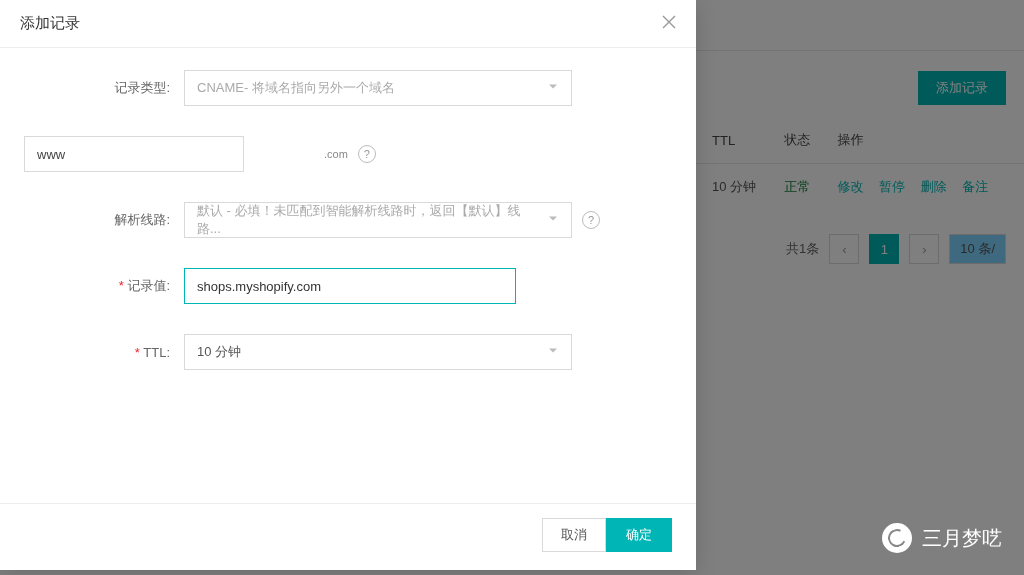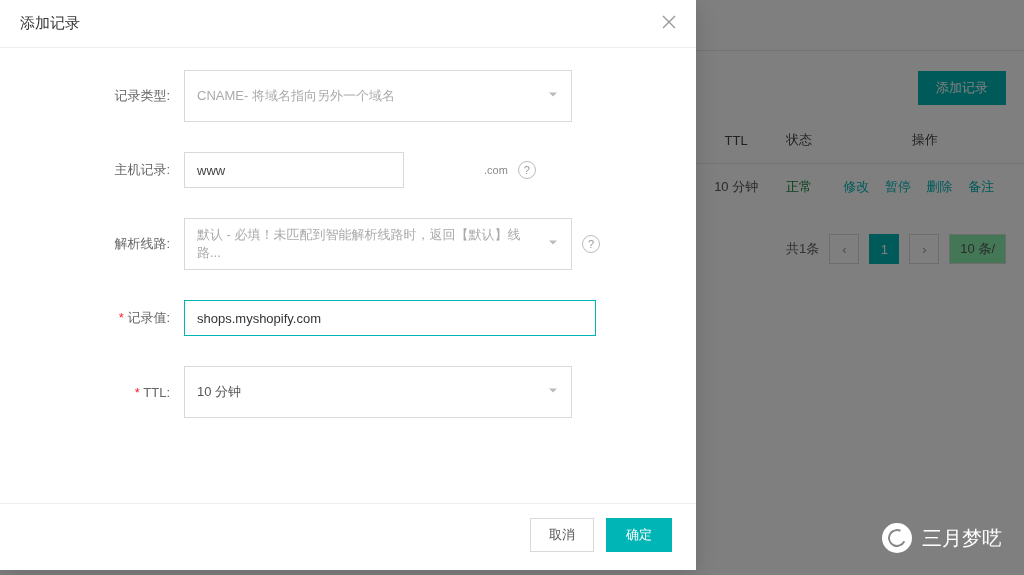--- a/index.html
+++ b/index.html
@@ -19,34 +19,34 @@
     .bg-overlay { position: absolute; inset: 0; background: rgba(0,0,0,.5); }
     .bg-header { height: 50px; background:#fff; }
     .bg-divider { height:1px; background:#e6e6e6; }
     .bg-toolbar { display:flex; justify-content:flex-end; align-items:center; padding:20px 18px 12px; gap:10px; }
     .btn-primary {
       background:#00b5b5; color:#fff; border:none; padding:8px 18px;
       font-size:13px; cursor:pointer;
     }
     .bg-table { width:100%; border-collapse:collapse; }
     .bg-table th, .bg-table td {
-      text-align:center; padding:14px 12px; font-weight:normal;
+      text-align:left; padding:14px 12px; font-weight:normal;
       font-size:13px; color:#666;
     }
     .bg-table th { border-bottom:1px solid #e6e6e6; color:#444;}
     .bg-table td { color:#555; }
     .bg-actions span { color:#00b5b5; margin-right:12px; cursor:pointer; }
     .bg-pager { display:flex; justify-content:flex-end; align-items:center; gap:10px; padding:24px 18px; color:#666; }
     .pg-btn {
       width:30px; height:30px; display:inline-flex; align-items:center; justify-content:center;
       border:1px solid #d9d9d9; background:#fff; color:#999; cursor:pointer;
     }
     .pg-cur { background:#00b5b5; color:#fff; border-color:#00b5b5; }
     .pg-size {
-      height:30px; border:1px solid #d9d9d9; background:#86efac; padding:8px 10px;
+      height:30px; border:1px solid #d9d9d9; background:#7dd3fc; padding:8px 10px;
       display:inline-flex; align-items:center; color:#555;
     }
 
     
     .modal {
       position:absolute; left:0; top:0; width:696px; height:570px;
       background:#fff;
       box-shadow:0 4px 20px rgba(0,0,0,.15);
       display:flex; flex-direction:column;
     }
@@ -63,26 +63,26 @@
 
     .form-row { display:flex; align-items:center; margin-bottom:30px; }
     .form-label {
       width:160px; text-align:right; color:#666; font-size:13px;
       padding-right:14px;
     }
     .req::before { content:"* "; color:#f5222d; }
     .form-field { position:relative; display:flex; align-items:center; }
 
     .sel, .txt {
-      width:388px; height:52px; border:1px solid #d9d9d9; background:#fff;
+      width:388px; height:36px; border:1px solid #d9d9d9; background:#fff;
       padding:0 34px 0 12px; font-size:13px; color:#aaa;
       display:flex; align-items:center; position:relative;
     }
     .txt-real {
-      width:412px; height:36px; border:1px solid #d9d9d9; background:#fff;
+      width:332px; height:36px; border:1px solid #d9d9d9; background:#fff;
       padding:0 12px; font-size:13px; color:#333;
     }
     .txt-host {
       width:220px; height:36px; border:1px solid #d9d9d9; background:#fff;
       padding:0 12px; font-size:13px; color:#444;
     }
     .active-border { border-color:#00b5b5; }
     .sel .chev { position:absolute; right:12px; top:50%; transform:translateY(-50%); }
     .chev svg { width:12px; height:12px; fill:#bbb; }
 
@@ -96,21 +96,21 @@
     .chk-row { display:flex; align-items:center; margin-left:174px; gap:8px; }
     .chk {
       width:16px; height:16px; background:#00b5b5; border-radius:2px;
       display:inline-flex; align-items:center; justify-content:center;
     }
     .chk svg { width:10px; height:10px; stroke:#fff; stroke-width:2.4; fill:none; }
     .chk-label { color:#666; font-size:13px; }
 
     .modal-foot {
       display:flex; justify-content:flex-end; align-items:center;
-      padding:14px 24px 18px; gap:12px;
+      padding:14px 24px 18px; 
     }
     .btn-plain {
       background:#fff; border:1px solid #d9d9d9; color:#555;
       padding:7px 18px; font-size:13px; cursor:pointer;
     }
     .btn-confirm {
       background:#00b5b5; border:none; color:#fff;
       padding:8px 20px; font-size:13px; cursor:pointer;
     }
 
@@ -193,21 +193,20 @@
           <span class="chev">
             <svg viewBox="0 0 12 12">
                 <path d="M2 4 L6 8 L10 4 Z"></path>
               </svg>
           </span>
         </div>
       </div>
     </div>
 
     <div class="form-row">
-      <div class="form-label">主机记录:</div>
       <div class="form-field">
         <input class="txt-host" value="www" style="">
         <span class="suffix">.com</span>
         <span class="help">?</span>
       </div>
     </div>
 
     <div class="form-row">
       <div class="form-label">解析线路:</div>
       <div class="form-field">

